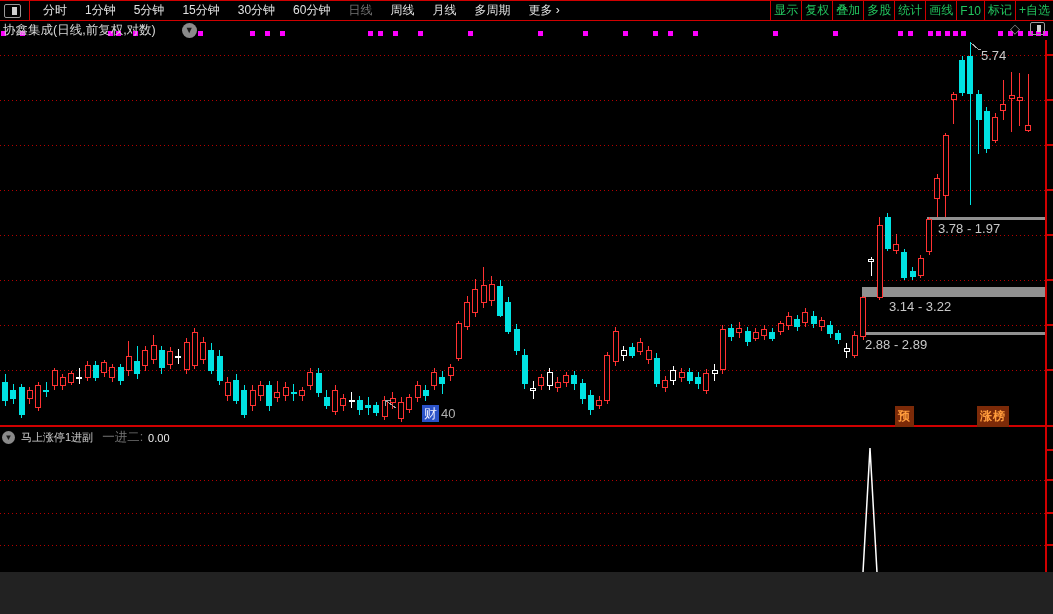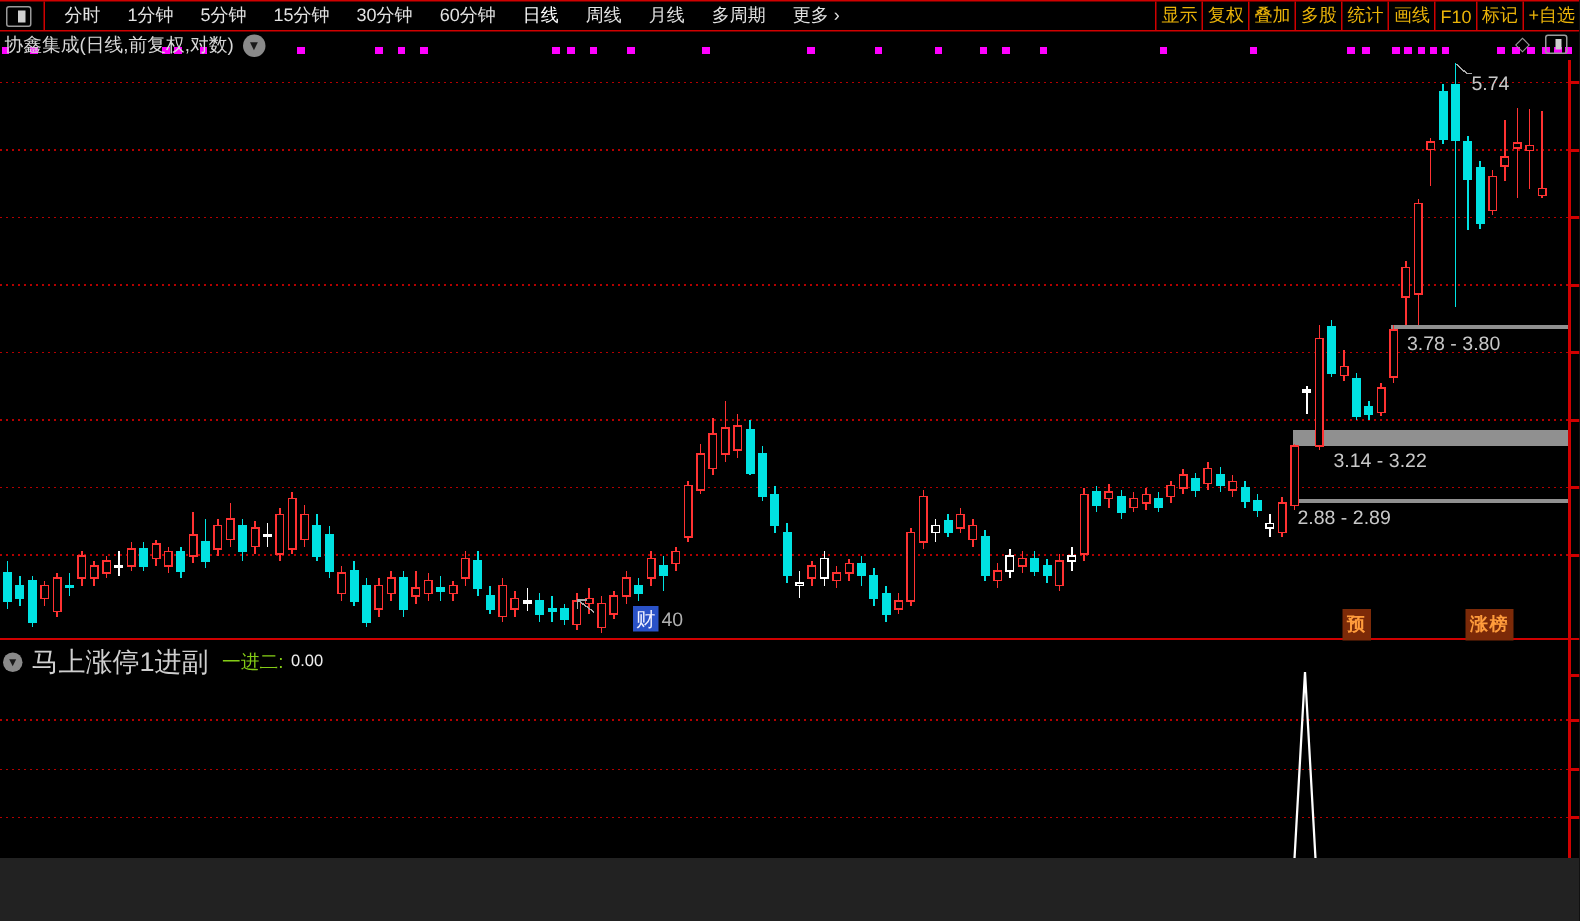--- a/index.html
+++ b/index.html
@@ -8,27 +8,27 @@
   
   .topbar{position:absolute;top:0;left:0;right:0;height:19px;background:#000;
           border-top:1px solid #d00000;border-bottom:1px solid #d00000;
           display:flex;align-items:center;z-index:6;}
   .winicon{width:15px;height:12px;border:1px solid #9a9a9a;border-radius:2px;
            margin-left:4px;display:inline-flex;align-items:center;}
   .winicon .wi-in{width:5px;height:8px;background:#cfcfcf;margin-left:7px;}
   .vsep{width:1px;height:19px;background:#d00000;margin:0 4px 0 8px;}
   .menu-left{display:flex;align-items:center;}
   .mi{color:#e2e2e2;font-size:12px;margin:0 9px;white-space:nowrap;cursor:default;}
-  .mi.active{color:#ffffff;}
+  .mi.active{color:#737373;}
   .menu-right{margin-left:auto;display:flex;align-items:stretch;height:19px;}
-  .mr{border-left:1px solid #d00000;color:#eab308;font-size:12px;padding:0 3px;
+  .mr{border-left:1px solid #d00000;color:#22c55e;font-size:12px;padding:0 3px;
       display:flex;align-items:center;white-space:nowrap;cursor:default;}
   
   .titlerow{position:absolute;top:20px;left:0;right:0;height:20px;display:flex;
-            align-items:center;color:#d8d8d8;font-size:12.5px;z-index:5;padding-left:3px;}
+            align-items:center;color:#d8d8d8;font-size:12.5px;z-index:5;padding-left:3px;gap:20px;}
   .dd{width:15px;height:15px;border-radius:50%;background:#8a8a8a;color:#1a1a1a;
       display:inline-flex;align-items:center;justify-content:center;font-size:9px;
       margin-left:6px;cursor:pointer;}
   .tr-icons{position:absolute;right:8px;top:1px;display:flex;gap:10px;align-items:center;}
   .diamond{color:#9a9a9a;font-size:13px;}
   .wi2{width:13px;height:11px;border:1px solid #9a9a9a;border-radius:2px;display:inline-flex;align-items:center;}
   .wi2 span{width:4px;height:7px;background:#cfcfcf;margin-left:6px;}
   
   #cv{position:absolute;left:0;top:0;z-index:1;shape-rendering:crispEdges;}
   
@@ -36,22 +36,22 @@
   .pricelabel{color:#c8c8c8;font-size:13px;}
   .zonelabel{color:#c8c8c8;font-size:13px;}
   .cai{background:#2a52c8;color:#f2f2ff;font-size:13px;line-height:17px;padding:1px 2px;}
   .cai40{color:#b0b0b0;font-size:13px;margin-left:2px;}
   .alert{background:#7c2a08;color:#ff9c3c;font-size:12px;font-weight:bold;
          padding:2px 3px;letter-spacing:1px;cursor:pointer;}
   
   .subheader{position:absolute;top:429px;left:2px;display:flex;align-items:center;z-index:4;}
   .dd2{width:13px;height:13px;border-radius:50%;background:#8a8a8a;color:#1a1a1a;
        display:inline-flex;align-items:center;justify-content:center;font-size:8px;cursor:pointer;}
-  .subname{color:#cfcfcf;font-size:18px;margin-left:6px;}
-  .submetric{color:#84cc16;font-size:12.5px;margin-left:9px;}
+  .subname{color:#cfcfcf;font-size:11px;margin-left:6px;}
+  .submetric{color:#737373;font-size:12.5px;margin-left:9px;}
   .subvalue{color:#ececec;font-size:11px;margin-left:5px;}
 </style>
 </head>
 <body>
 
 <div id="app">
 
   <div class="topbar">
     <span class="winicon">
         <span class="wi-in"></span>
@@ -427,21 +427,21 @@
         <rect x="1047" y="479" width="6" height="2" fill="#d00000"></rect>
         <rect x="1047" y="512" width="6" height="2" fill="#d00000"></rect>
         <rect x="1047" y="544" width="6" height="2" fill="#d00000"></rect>
         <rect x="1047" y="576" width="6" height="2" fill="#d00000"></rect>
         <rect x="1047" y="606" width="6" height="2" fill="#d00000"></rect>
       </g>
     </svg>
 
   <div class="ov pricelabel" style="left:981px;top:48px;">5.74</div>
 
-  <div class="ov zonelabel" style="left:938px;top:221px;">3.78 - 3.80</div>
+  <div class="ov zonelabel" style="left:938px;top:221px;">3.78 - 1.97</div>
   <div class="ov zonelabel" style="left:889px;top:299px;">3.14 - 3.22</div>
   <div class="ov zonelabel" style="left:865px;top:337px;text-align:right;">2.88 - 2.89</div>
 
   <div class="ov" style="left:394px;top:404px;margin-left:28px;">
     <span class="cai">财</span><span class="cai40">40</span>
   </div>
 
   <div class="ov alert" style="left:895px;top:406px;">预</div>
   <div class="ov alert" style="left:977px;top:406px;">涨榜</div>
 

